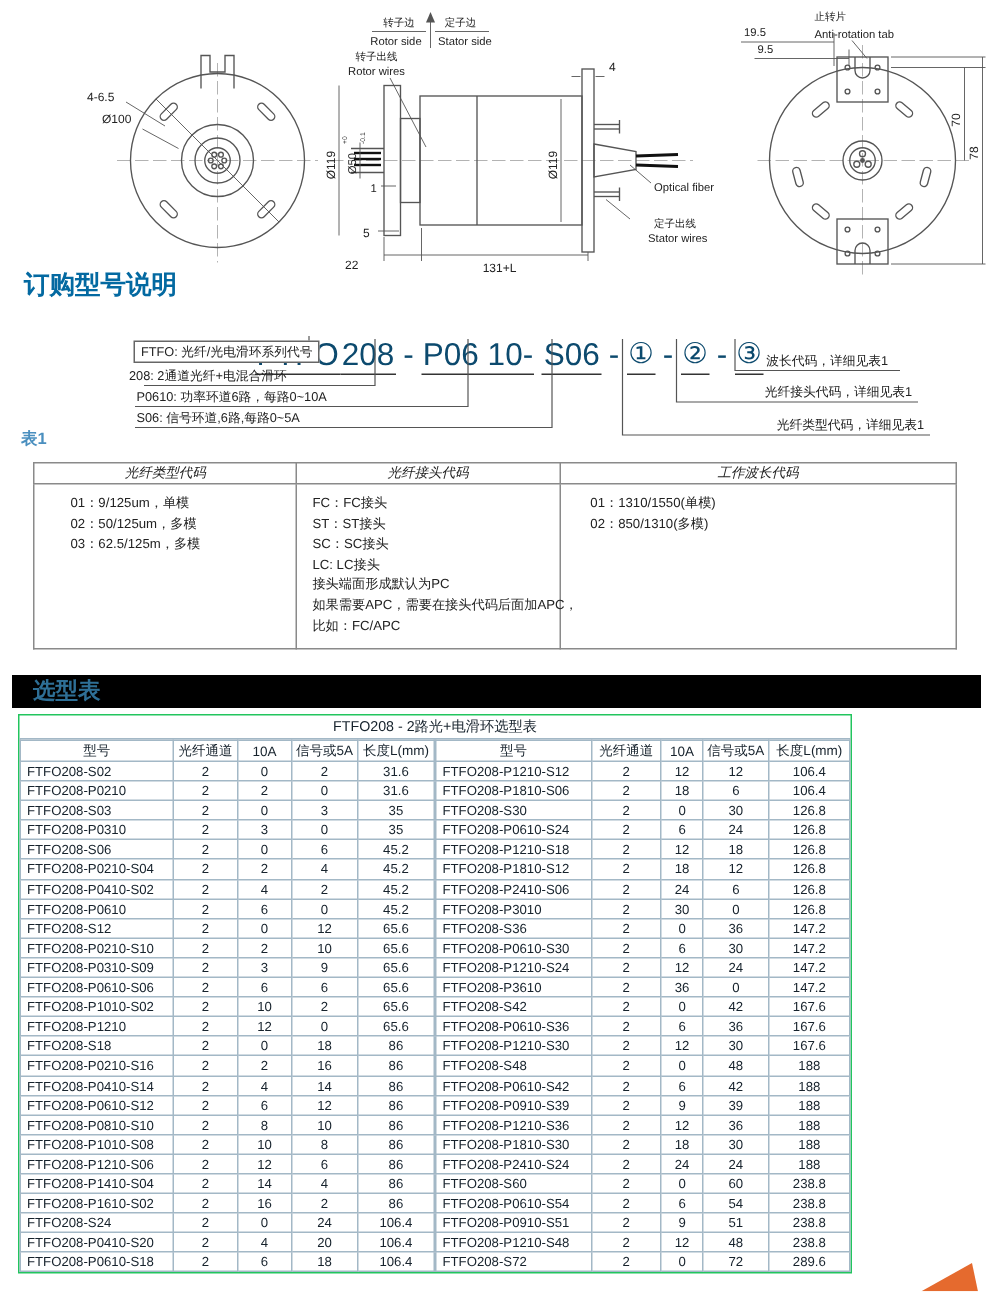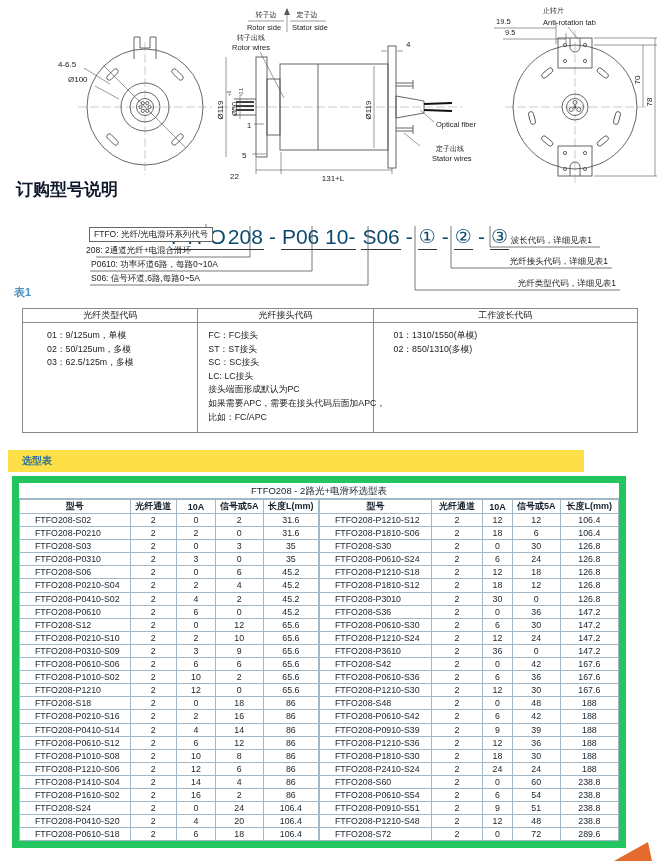--- a/index.html
+++ b/index.html
@@ -1,42 +1,42 @@
 <!DOCTYPE html>
 <html><head>
 <meta charset="utf-8">
 <style>
   html,body{margin:0;padding:0;background:#fff;}
   body{font-family:"Liberation Sans",sans-serif;}
   #page{position:relative;width:662px;height:861px;background:#fff;overflow:hidden;color:#111;}
   svg text{font-family:"Liberation Sans",sans-serif;fill:#222;}
   .abs{position:absolute;}
-  .h1{position:absolute;left:16px;top:178px;font-size:17px;font-weight:bold;color:#0f172a;}
+  .h1{position:absolute;left:16px;top:178px;font-size:17px;font-weight:bold;color:#0369a1;}
   .h2{position:absolute;left:14px;top:285px;font-size:11px;font-weight:bold;color:#4a8fbf;}
   .model{position:absolute;left:170px;top:200px;font-size:21px;color:#0c4a6e;display:flex;white-space:pre;margin-top:25px;}
   .model .u{border-bottom:1.5px solid #333;padding:0 1px;}
   .model .d{margin:0 5px;}
   .model .c{font-size:19px;line-height:23px;}
   .call{position:absolute;font-size:8.5px;color:#222;white-space:nowrap;line-height:11px;}
   .box{border:1px solid #666;padding:1px 4px;background:#fff;}
   .t1{position:absolute;left:22px;top:308px;width:616px;border-collapse:collapse;table-layout:fixed;}
-  .t1 th{border:1px solid #8a8a8a;font-size:9px;font-weight:normal;height:13px;text-align:center;padding:0;color:#222;}
+  .t1 th{border:1px solid #8a8a8a;font-size:9px;font-weight:normal;height:13px;text-align:center;padding:0;color:#222;font-style:italic;}
   .t1 td{border:1px solid #8a8a8a;vertical-align:top;font-size:8.8px;padding:6px 4px 8px 0;color:#222;}
   .t1 td .ln{line-height:13.6px;white-space:nowrap;}
   .t1 td.c1{padding-left:24px;}
   .t1 td.c2{padding-left:10px;}
   .t1 td.c3{padding-left:20px;}
-  .selbar{position:absolute;left:8px;top:450px;width:576px;height:22px;background:#fde047;color:#2e6f96;font-size:10px;font-weight:bold;line-height:22px;padding-left:14px;box-sizing:border-box;}
-  .sel{position:absolute;left:12px;top:476px;width:614px;border:7px solid #22c55e;box-sizing:border-box;background:#fff;}
+  .selbar{position:absolute;left:8px;top:450px;width:646px;height:22px;background:#000000;color:#2e6f96;font-size:15px;font-weight:bold;line-height:22px;padding-left:14px;box-sizing:border-box;}
+  .sel{position:absolute;left:12px;top:476px;width:556px;border:1px solid #22c55e;box-sizing:border-box;background:#fff;}
   .sel-title{height:15px;line-height:15px;text-align:center;font-size:9.5px;border-bottom:1px solid #a3b8c6;color:#16222c;}
   .halves{display:flex;}
   .halves table{width:50%;border-collapse:collapse;table-layout:fixed;}
-  .halves th{border:1px solid #a3b8c6;font-size:9px;font-weight:bold;height:13px;padding:0;text-align:center;color:#16222c;}
+  .halves th{border:1px solid #a3b8c6;font-size:9px;font-weight:normal;height:13px;padding:0;text-align:center;color:#16222c;}
   .halves td{border:1px solid #a3b8c6;font-size:8.8px;height:12.1px;line-height:12.1px;padding:0;text-align:center;overflow:hidden;white-space:nowrap;color:#16222c;}
-  .halves td.model-cell{text-align:left;padding-left:15px;margin-top:16px;}
+  .halves td.model-cell{text-align:left;padding-left:4px;margin-top:16px;}
 </style>
 </head>
 <body>
 
 <div id="page">
 
   <svg class="abs" style="left:0;top:0" width="662" height="196" viewBox="0 0 662 196">
 
     <g stroke="#555" fill="none" stroke-width="0.9">
       <line x1="78" y1="107" x2="212" y2="107" stroke="#aaa" stroke-width="0.6" stroke-dasharray="9 3"></line>
@@ -385,20 +385,27 @@
               <td>86</td>
             </tr>
             <tr>
               <td class="model-cell">FTFO208-P0610-S12</td>
               <td>2</td>
               <td>6</td>
               <td>12</td>
               <td>86</td>
             </tr>
             <tr>
+              <td class="model-cell">FTFO208-P0810-S10</td>
+              <td>2</td>
+              <td>8</td>
+              <td>10</td>
+              <td>86</td>
+            </tr>
+            <tr>
               <td class="model-cell">FTFO208-P1010-S08</td>
               <td>2</td>
               <td>10</td>
               <td>8</td>
               <td>86</td>
             </tr>
             <tr>
               <td class="model-cell">FTFO208-P1210-S06</td>
               <td>2</td>
               <td>12</td>
@@ -496,20 +503,27 @@
               <td>126.8</td>
             </tr>
             <tr>
               <td class="model-cell">FTFO208-P1810-S12</td>
               <td>2</td>
               <td>18</td>
               <td>12</td>
               <td>126.8</td>
             </tr>
             <tr>
+              <td class="model-cell">FTFO208-P2410-S06</td>
+              <td>2</td>
+              <td>24</td>
+              <td>6</td>
+              <td>126.8</td>
+            </tr>
+            <tr>
               <td class="model-cell">FTFO208-P3010</td>
               <td>2</td>
               <td>30</td>
               <td>0</td>
               <td>126.8</td>
             </tr>
             <tr>
               <td class="model-cell">FTFO208-S36</td>
               <td>2</td>
               <td>0</td>

